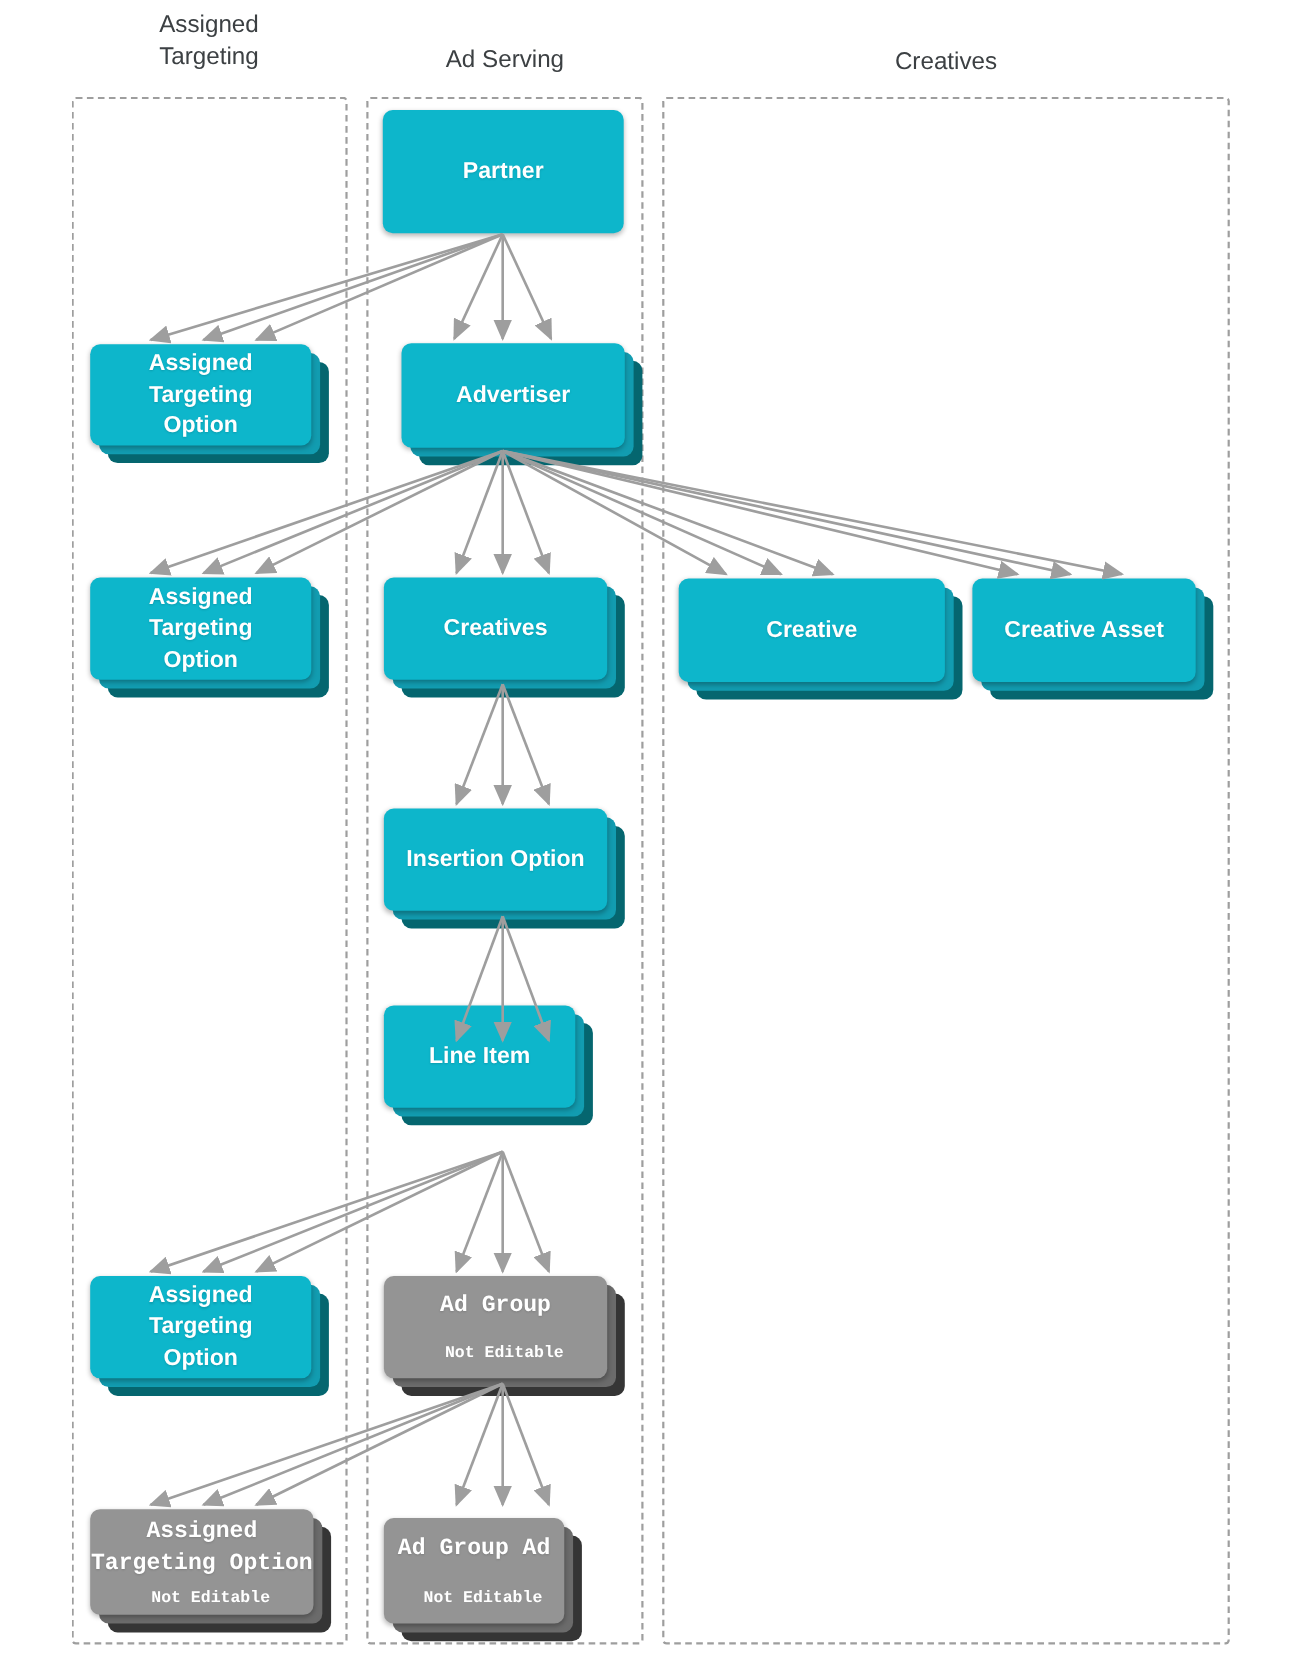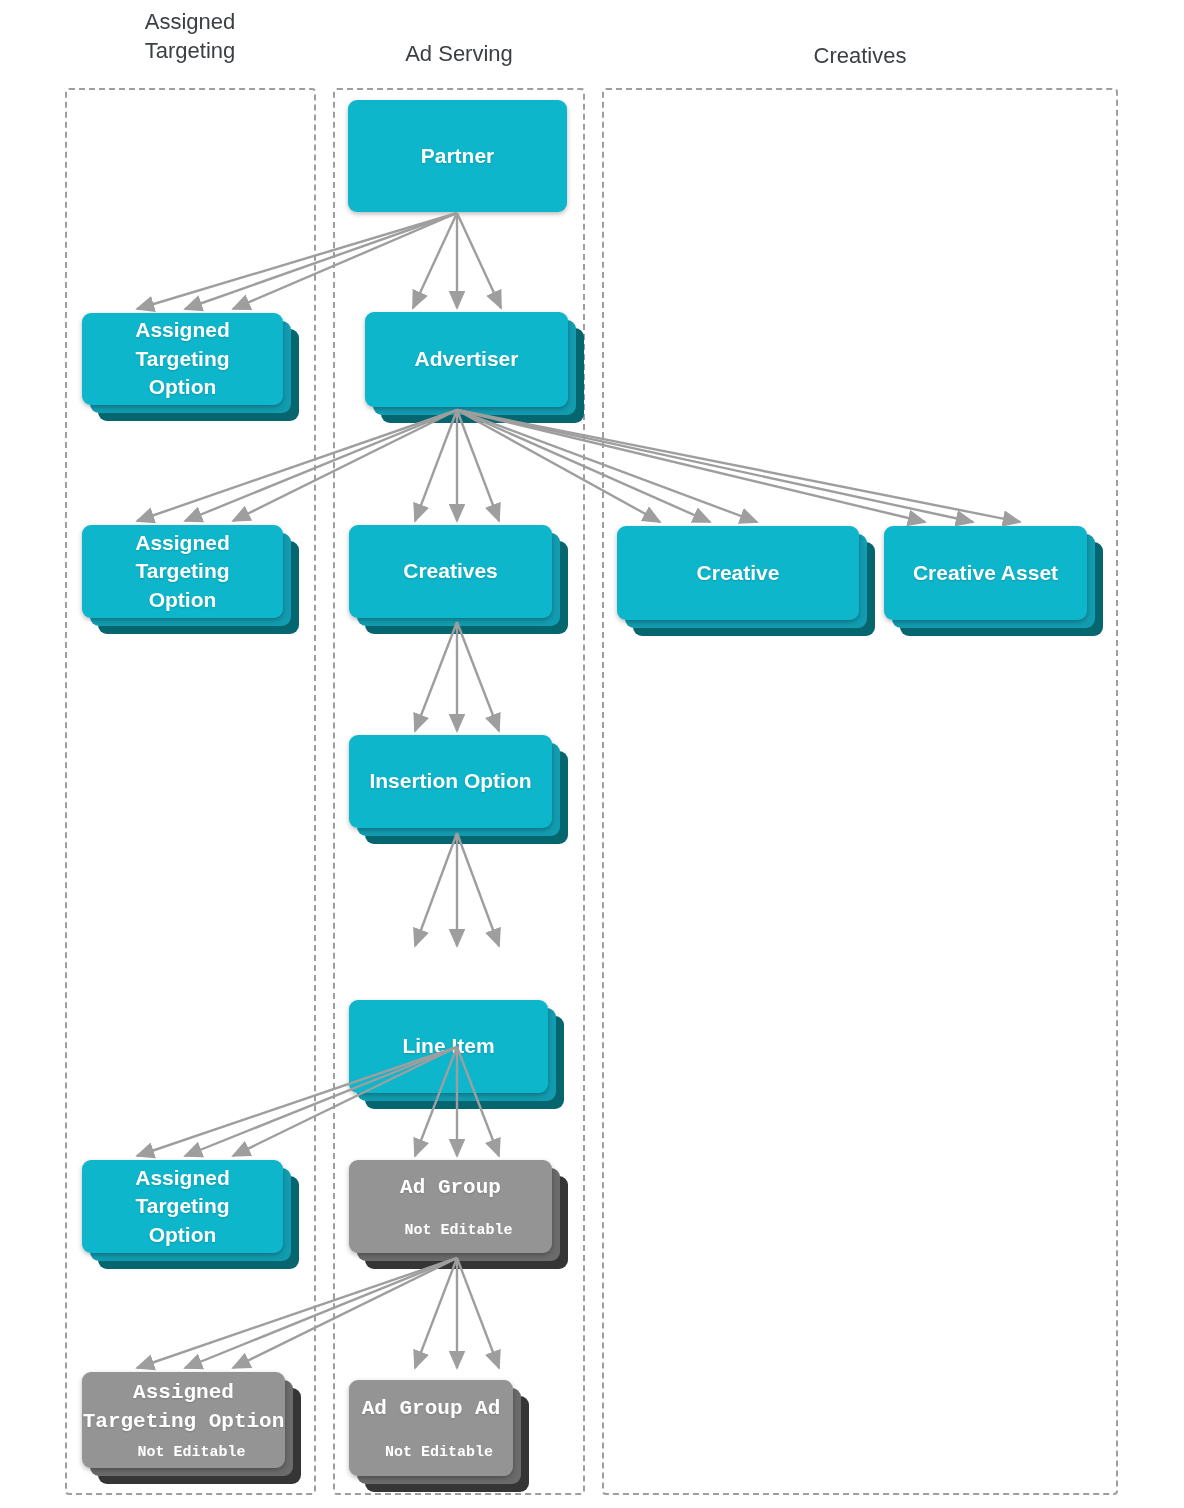--- a/index.html
+++ b/index.html
@@ -116,21 +116,21 @@
   </div>
 
   <div class="node cyan" style="left:349px;top:735px;width:203px;height:93px;">
     <div class="shadow2"></div>
       <div class="shadow1"></div>
     <div class="face">
         <span class="label">Insertion Option</span>
       </div>
   </div>
 
-  <div class="node cyan" style="left:349px;top:1000px;width:199px;height:93px;">
+  <div class="node cyan" style="left:349px;top:914px;width:174px;height:93px;">
     <div class="shadow2"></div>
       <div class="shadow1"></div>
     <div class="face">
         <span class="label">Line Item</span>
       </div>
   </div>
 
   <div class="node cyan" style="left:82px;top:1160px;width:201px;height:93px;">
     <div class="shadow2"></div>
       <div class="shadow1"></div>

